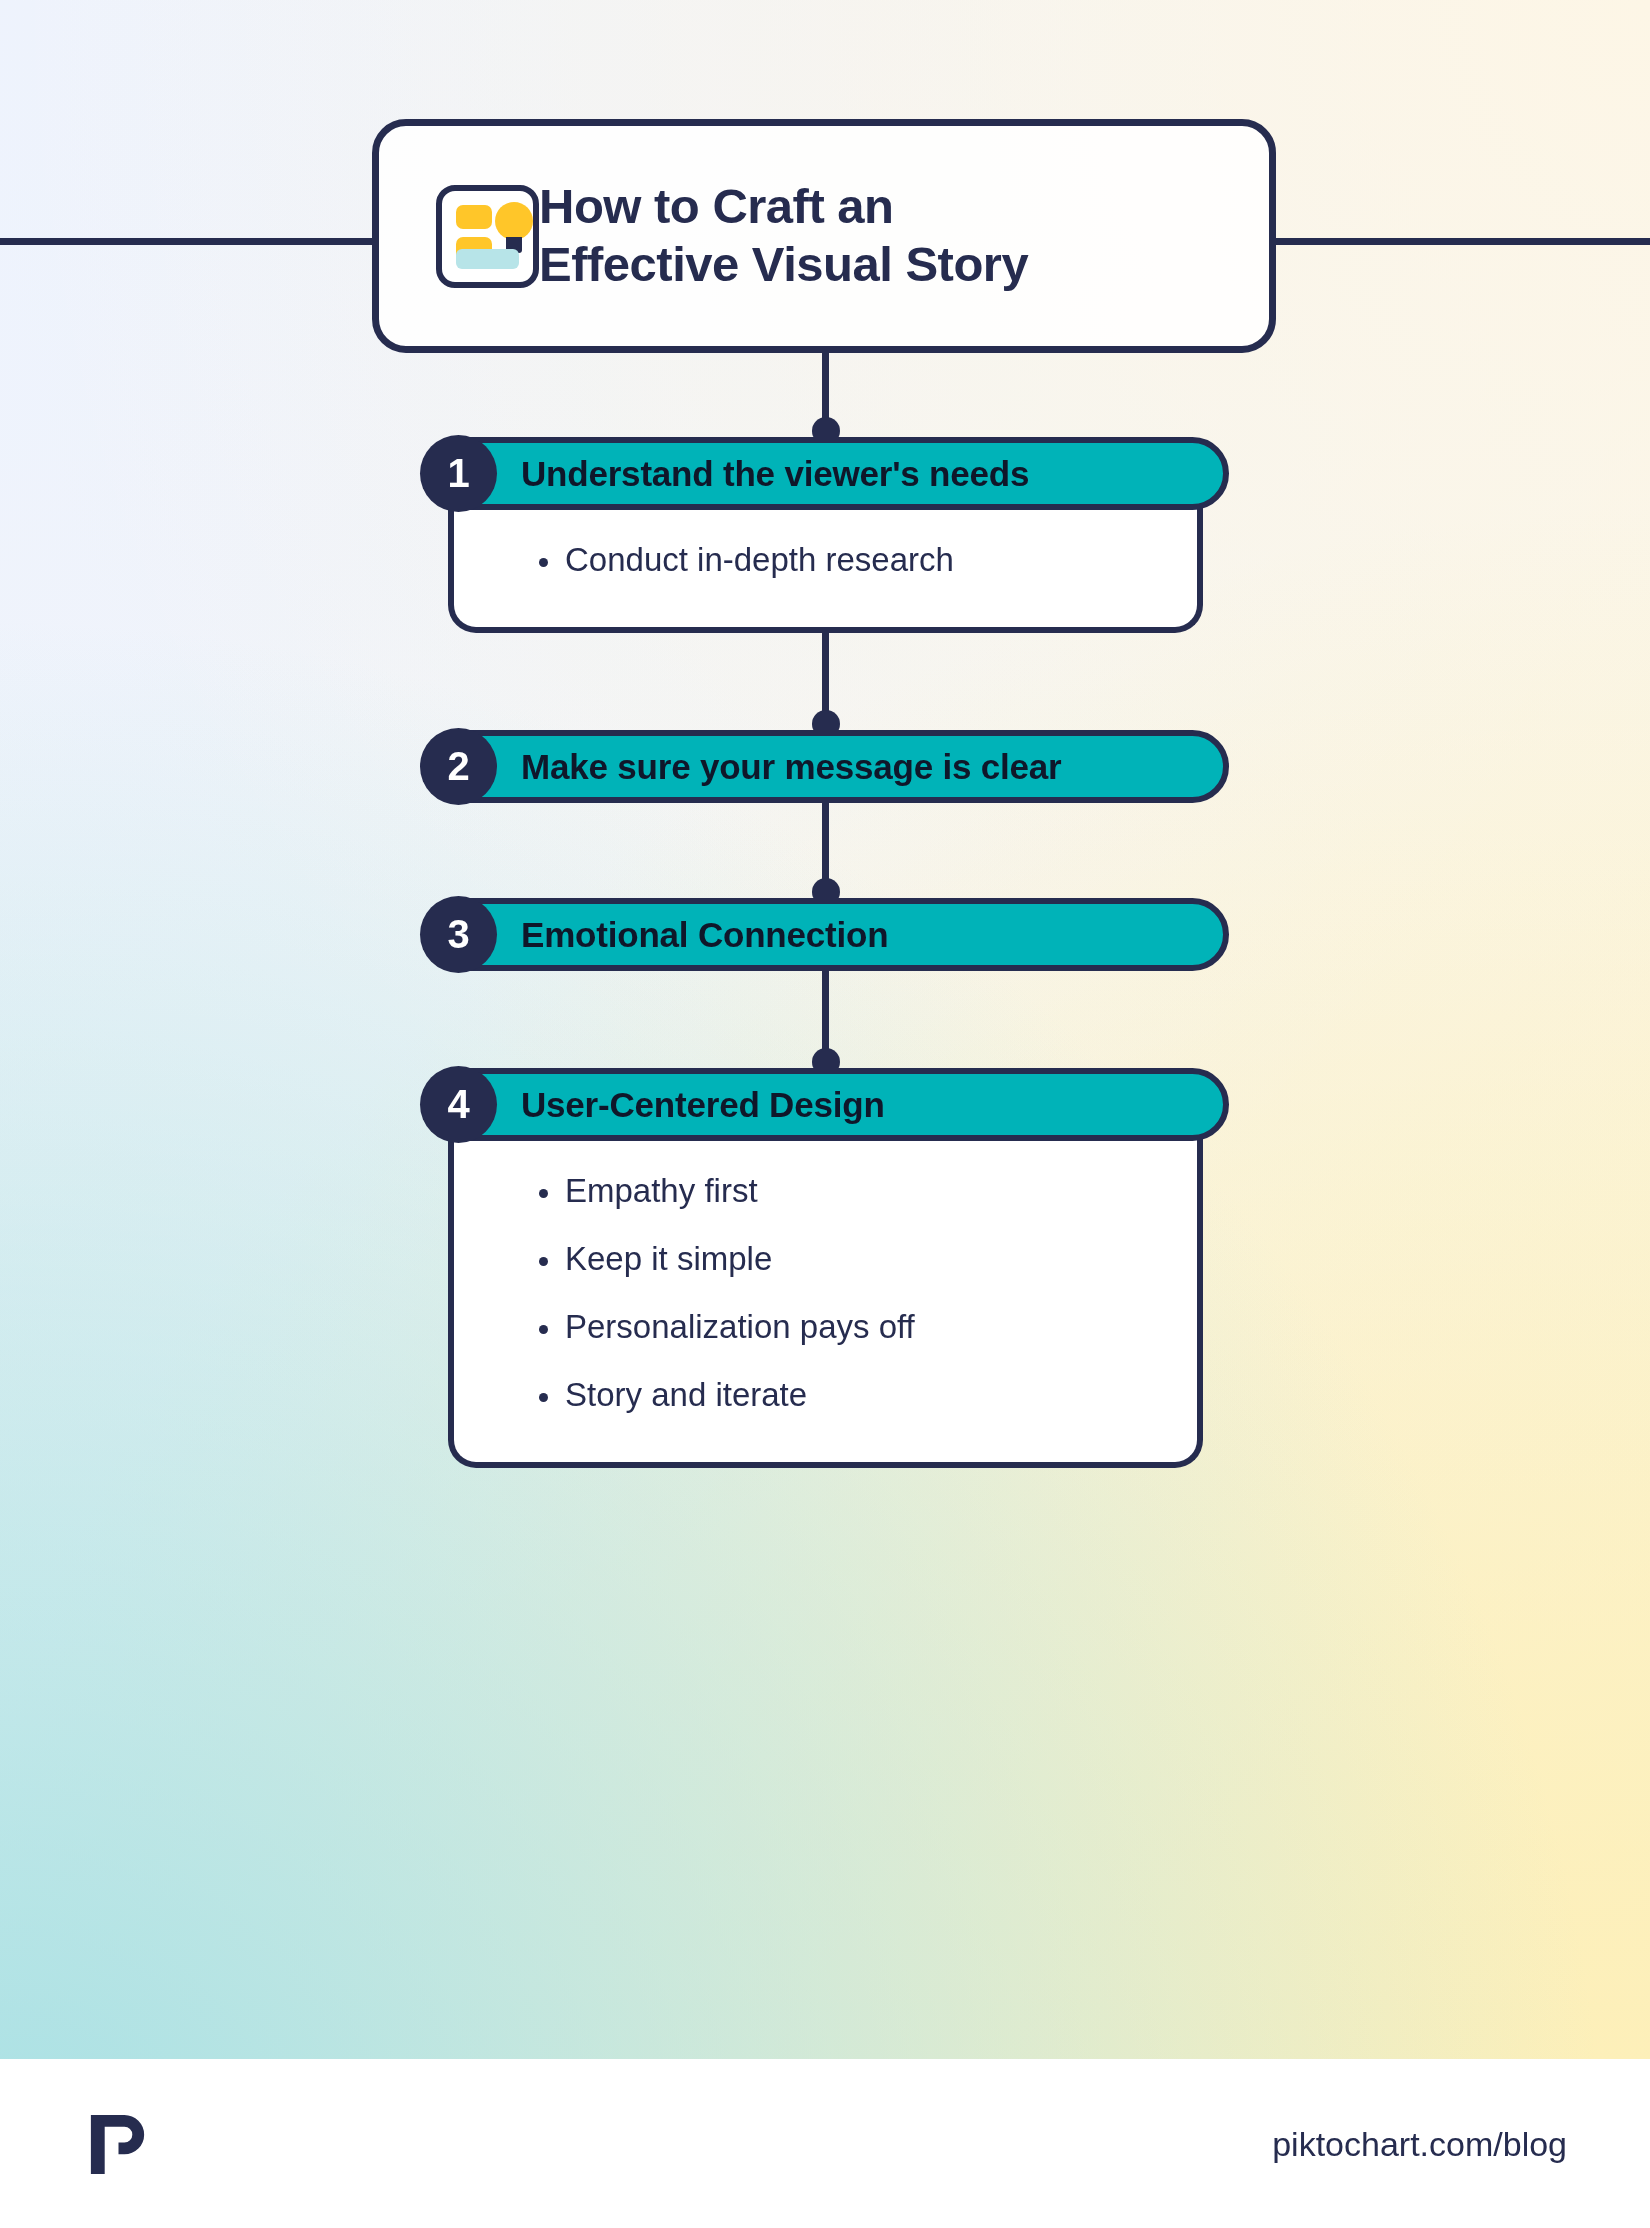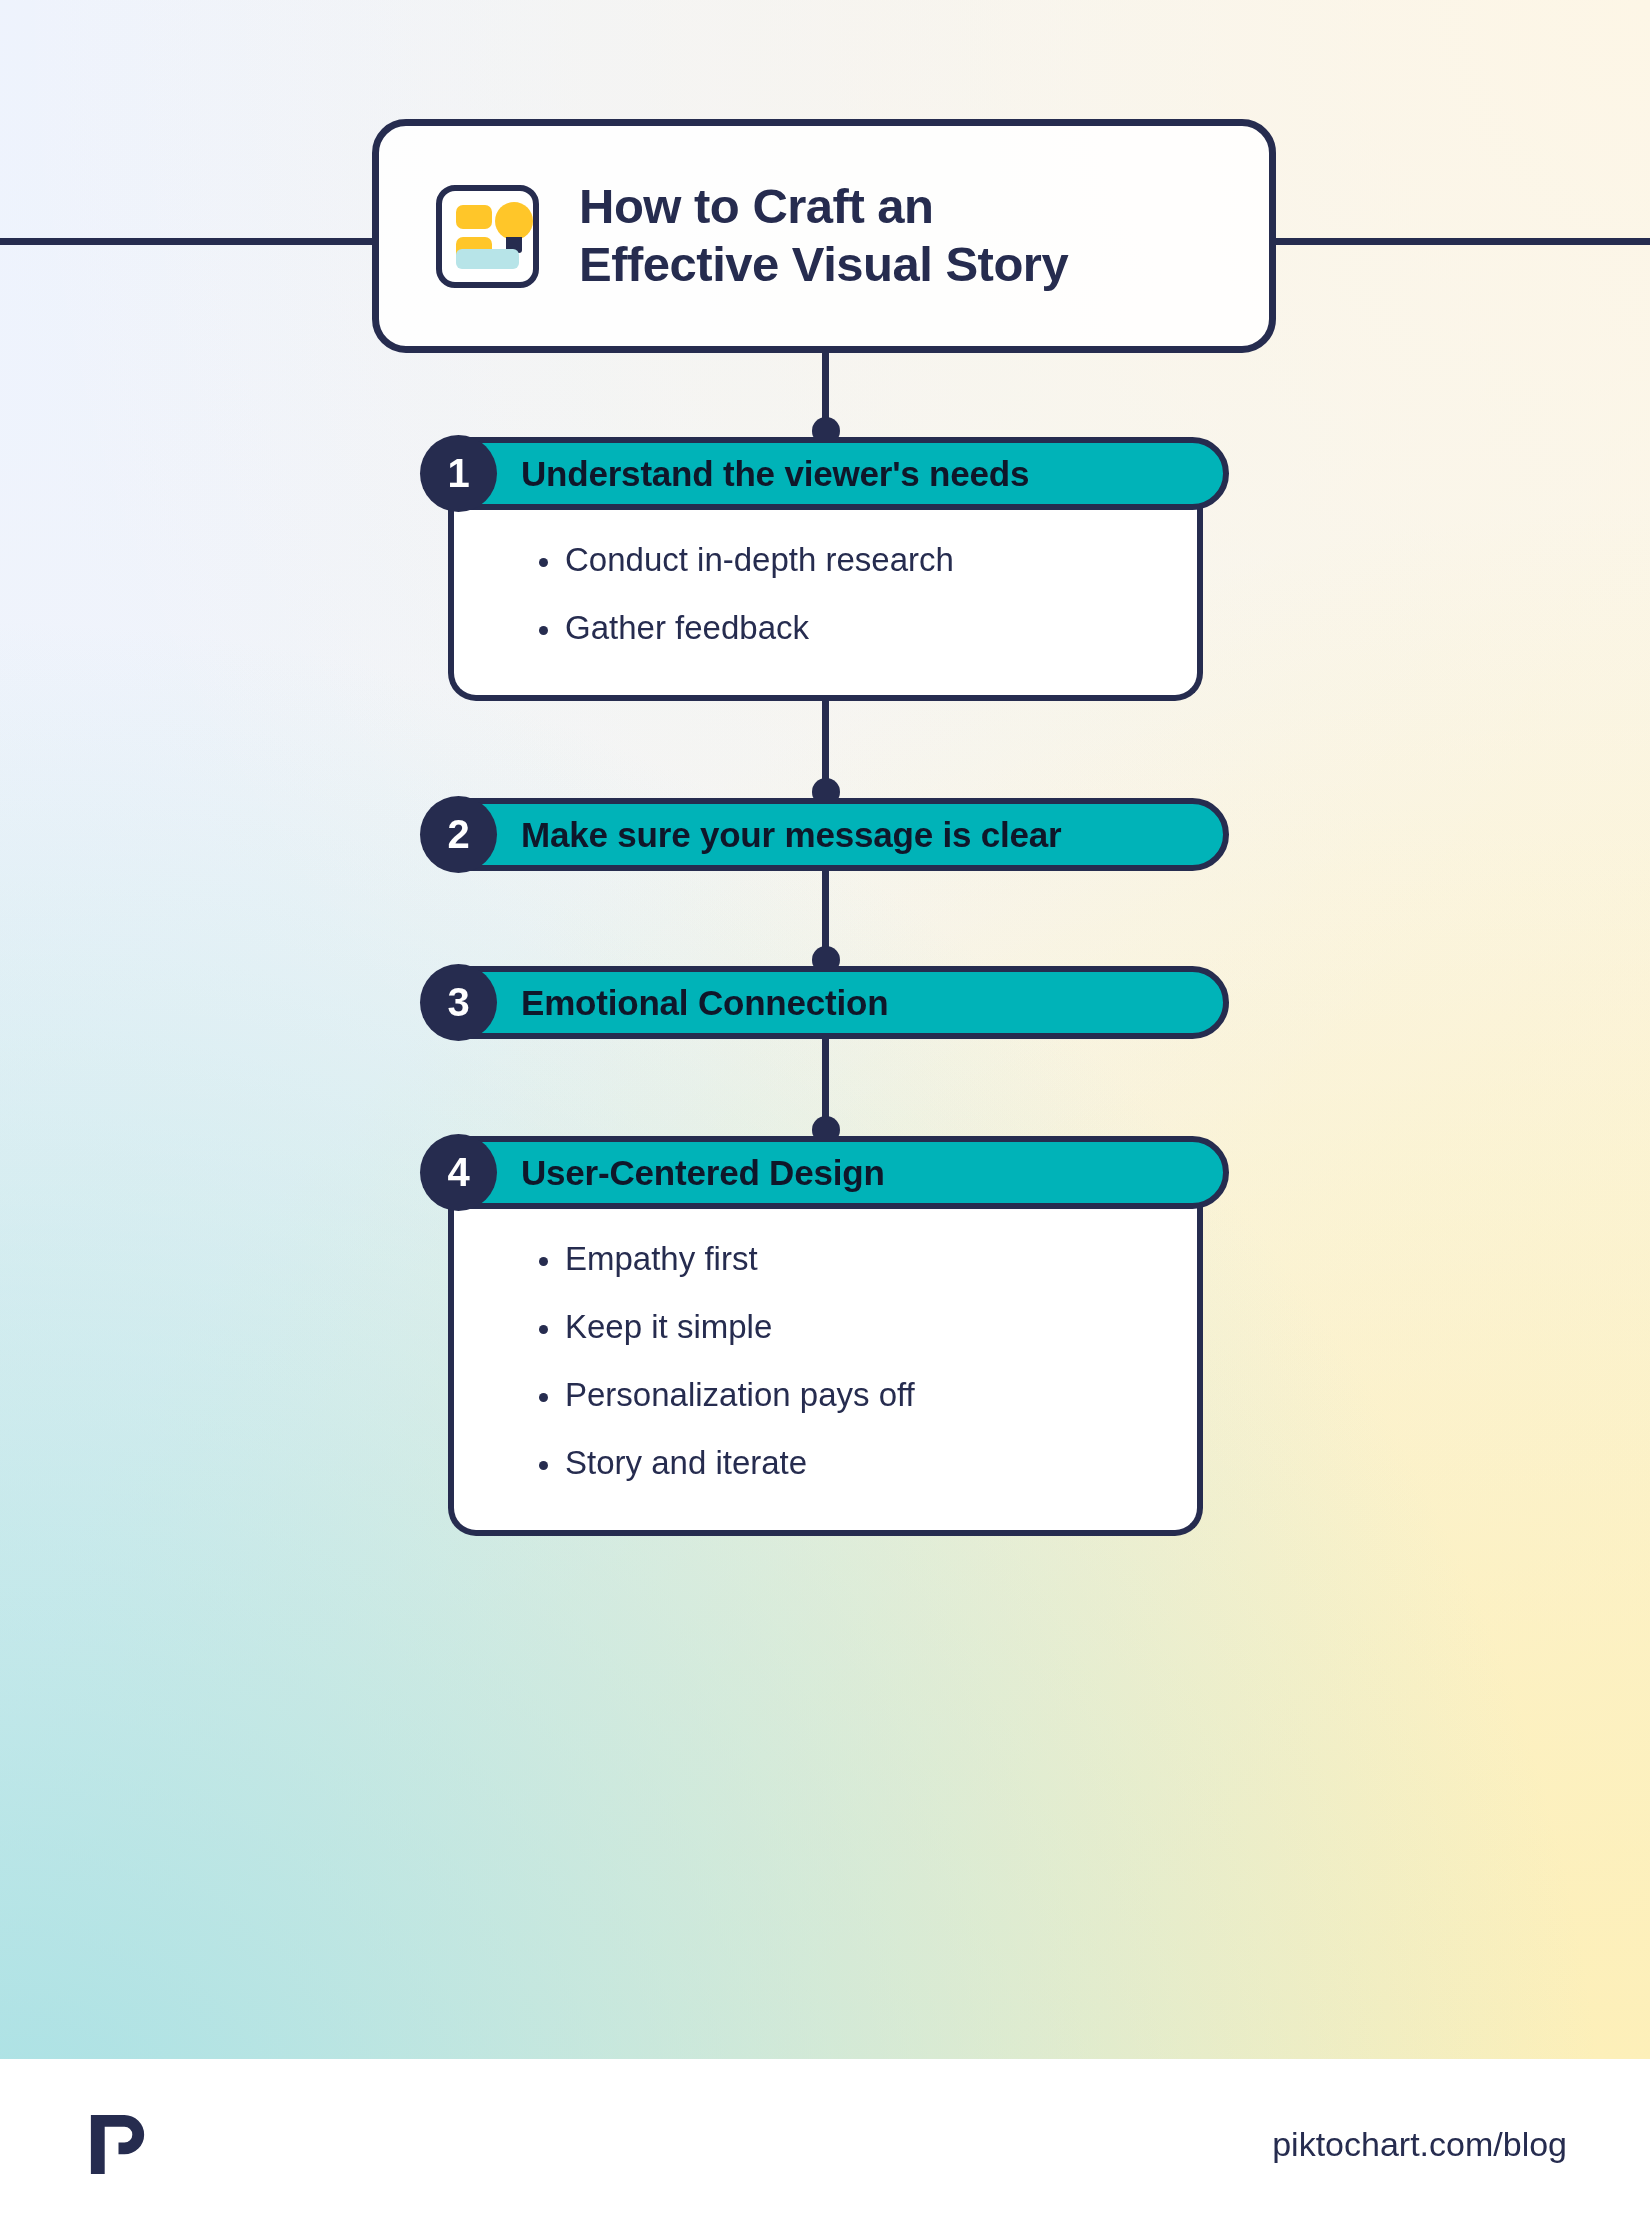--- a/index.html
+++ b/index.html
@@ -40,21 +40,20 @@
     left: 372px;
     top: 119px;
     width: 904px;
     height: 234px;
     background: #ffffffdd;
     border: 7px solid #262c4f;
     border-radius: 34px;
     display: flex;
     align-items: center;
     padding-left: 57px;
-    gap: 40px;
   }
 
   #title-icon {
     width: 103px; height: 103px;
     flex: 0 0 103px;
     border: 6px solid #262c4f;
     border-radius: 19px;
     background: #fff;
     position: relative;
   }
@@ -218,21 +217,20 @@
     </div>
 
     <div class="step">
       <div class="step-pill">
         <div class="step-num">1</div>
         <div class="step-title">Understand the viewer's needs</div>
       </div>
       <div class="step-body">
         <ul>
           <li>Conduct in-depth research</li>
-          <li>Gather feedback</li>
         </ul>
       </div>
     </div>
 
     <div class="connector" style="height:97px">
       <div class="dot"></div>
     </div>
 
     <div class="step">
       <div class="step-pill">

